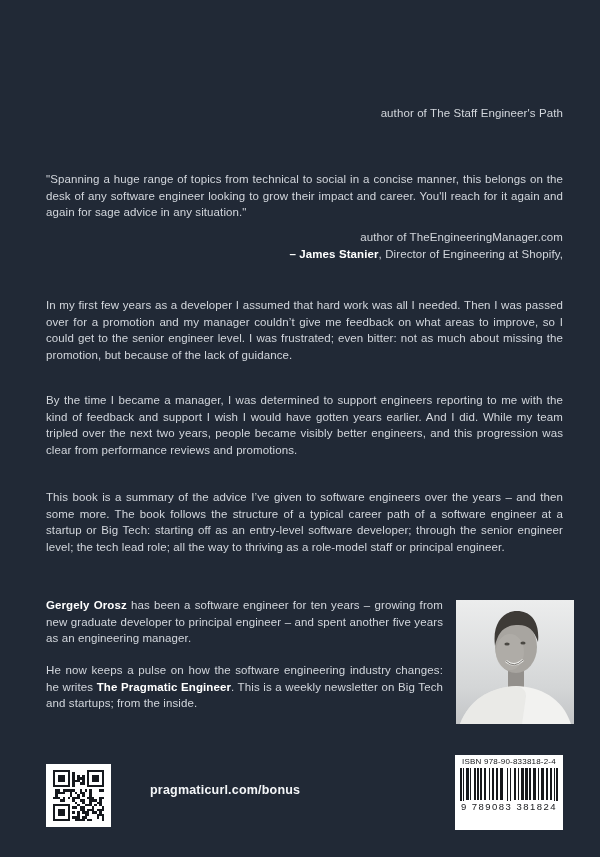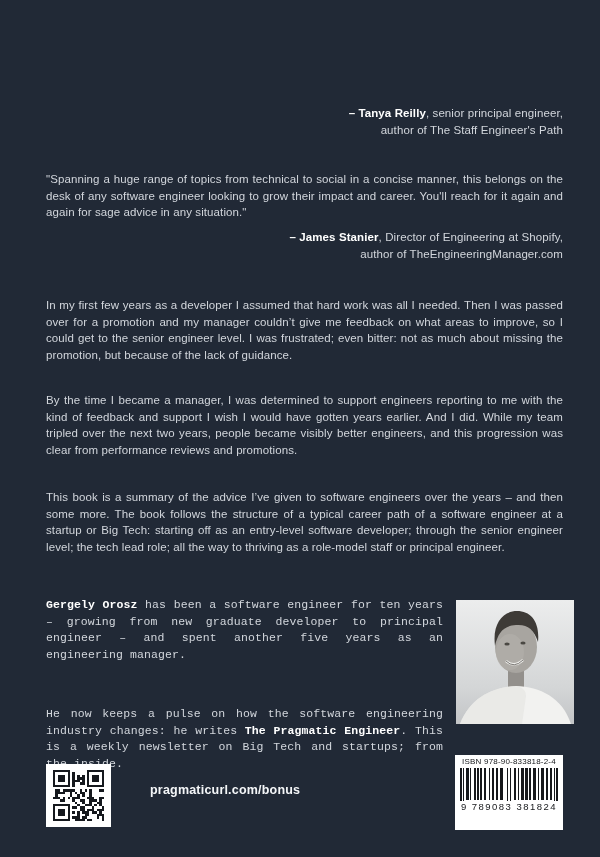--- a/index.html
+++ b/index.html
@@ -7,21 +7,21 @@
     position:relative;width:600px;height:857px;background:#212936;
     font-family:"Liberation Sans","DejaVu Sans",sans-serif;
     font-size:11.5px;line-height:16.5px;letter-spacing:0.1px;
     color:#d2d6dc;overflow:hidden;
   }
   .blk{position:absolute;left:46px;width:517px;margin:0;}
   .justify{text-align:justify;}
   .attr{text-align:right;}
   .attr div{white-space:nowrap;}
   strong{color:#ffffff;font-weight:bold;}
-  .bio-w{width:397px;font-family:Liberation Mono, monospace;}
+  .bio-w{width:397px;}
   .access{position:absolute;left:46px;top:734px;width:397px;}
   .qr{
     position:absolute;left:46px;top:764px;width:65px;height:63px;
     background:#ffffff;display:flex;align-items:center;justify-content:center;
   }
   .qr svg{width:51px;height:51px;fill:#15181d;shape-rendering:crispEdges;}
   .url{
     position:absolute;left:150px;top:782px;
     font-size:12.5px;font-weight:bold;color:#f4f6f8;letter-spacing:0.2px;
   }
@@ -44,46 +44,43 @@
   }
   .bdigits span{background:#ffffff;padding:0 2px;letter-spacing:1.5px;}
 </style>
 </head>
 <body>
 
 <div class="cover">
 
 
   <div class="blk attr" style="top:105px;">
-    <div>
-      <strong>– Tanya Reilly</strong><span>, senior principal engineer,</span>
-    </div>
     <div>author of The Staff Engineer's Path</div>
   </div>
 
   <p class="blk justify" style="top:171px;">"Spanning a huge range of topics from technical to social in a concise manner, this belongs on the desk of any software engineer looking to grow their impact and career. You'll reach for it again and again for sage advice in any situation."</p>
 
   <div class="blk attr" style="top:229px;">
+    <div>author of TheEngineeringManager.com</div>
     <div>
       <strong>– James Stanier</strong><span>, Director of Engineering at Shopify,</span>
     </div>
-    <div>author of TheEngineeringManager.com</div>
   </div>
 
   <p class="blk justify" style="top:297px;">In my first few years as a developer I assumed that hard work was all I needed. Then I was passed over for a promotion and my manager couldn’t give me feedback on what areas to improve, so I could get to the senior engineer level. I was frustrated; even bitter: not as much about missing the promotion, but because of the lack of guidance.</p>
 
   <p class="blk justify" style="top:392px;">By the time I became a manager, I was determined to support engineers reporting to me with the kind of feedback and support I wish I would have gotten years earlier. And I did. While my team tripled over the next two years, people became visibly better engineers, and this progression was clear from performance reviews and promotions.</p>
 
   <p class="blk justify" style="top:489px;">This book is a summary of the advice I’ve given to software engineers over the years – and then some more. The book follows the structure of a typical career path of a software engineer at a startup or Big Tech: starting off as an entry-level software developer; through the senior engineer level; the tech lead role; all the way to thriving as a role-model staff or principal engineer.</p>
 
   <p class="blk justify bio-w" style="top:597px;">
     <strong>Gergely Orosz</strong><span> has been a software engineer for ten years – growing from new graduate developer to principal engineer – and spent another five years as an engineering manager.</span>
   </p>
 
-  <p class="blk justify bio-w" style="top:662px;margin-top:44px;">
+  <p class="blk justify bio-w" style="top:662px;">
     <span>He now keeps a pulse on how the software engineering industry changes: he writes </span><strong>The Pragmatic Engineer</strong><span>. This is a weekly newsletter on Big Tech and startups; from the inside.</span>
   </p>
 
 
   <div class="qr">
     <svg id="qrsvg" viewBox="0 0 21 21">
         <rect x="0" y="0" width="7" height="7"></rect>
         <rect x="1" y="1" width="5" height="5" fill="#fff"></rect>
         <rect x="2" y="2" width="3" height="3"></rect>
         <rect x="14" y="0" width="7" height="7"></rect>

